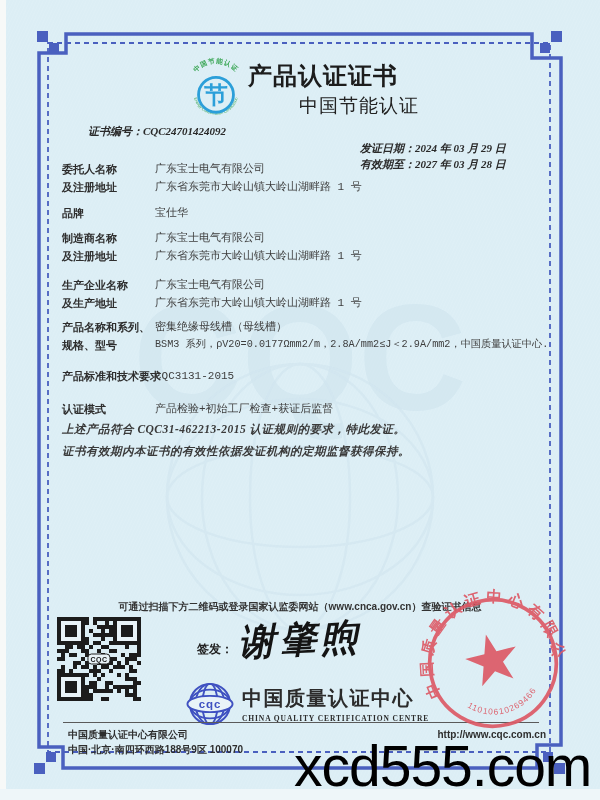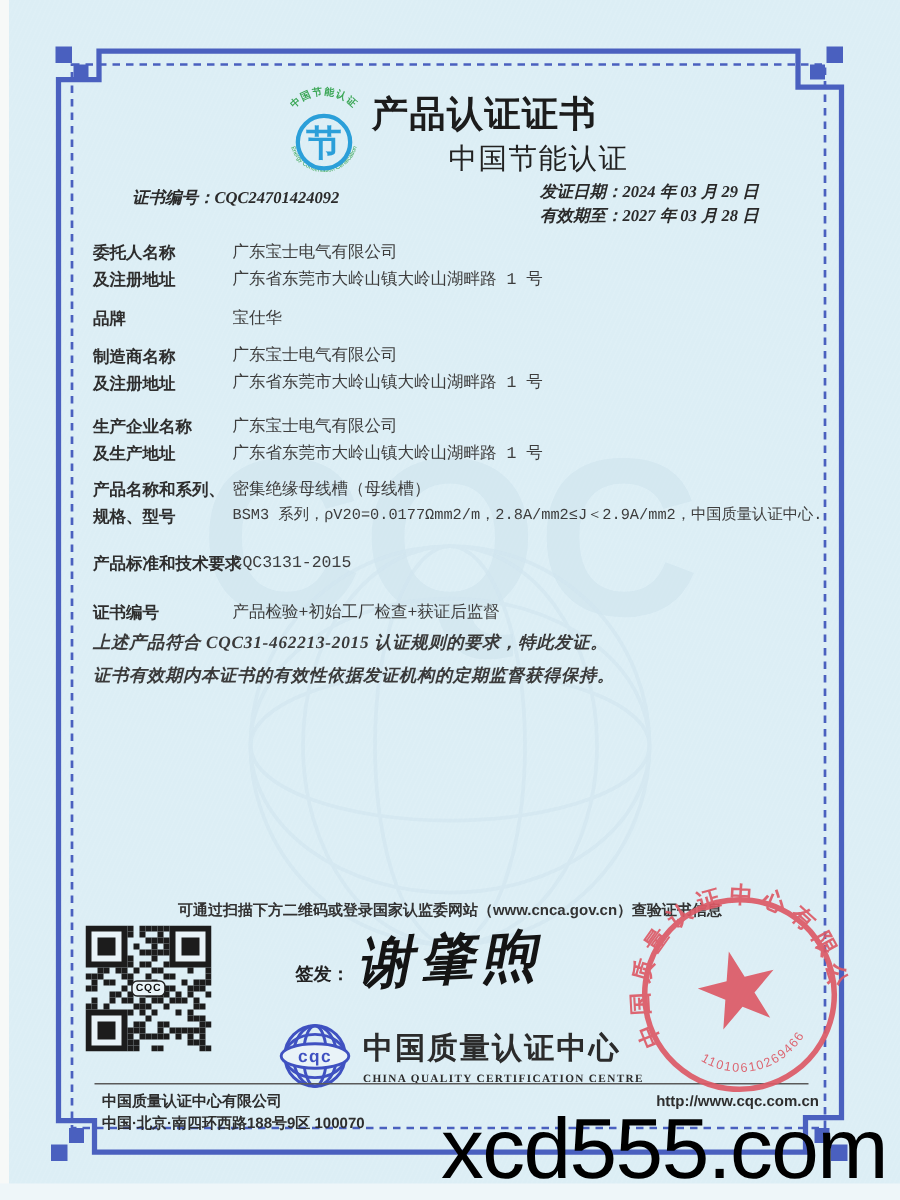--- a/index.html
+++ b/index.html
@@ -18,21 +18,21 @@
 
   .layer { position:absolute; inset:0; z-index:2; }
 
   
   .logo-box { left:183px; top:56px; width:66px; height:70px; }
   .title { left:0; top:60px; width:528px; padding-left:118px; text-align:center; font-size:24px; font-weight:bold; color:#1c1c1c; letter-spacing:1px; }
   .subtitle { left:0; top:93px; width:600px; padding-left:118px; text-align:center; font-size:19px; color:#222; letter-spacing:1px; }
 
   .kaiti { font-family:"Liberation Serif","DejaVu Serif",serif; font-style:italic; }
   .certno { left:88px; top:124px; font-size:11px; font-weight:bold; color:#2a2a2a; }
-  .dates { left:360px; top:120px; font-size:11px; font-weight:bold; color:#2a2a2a; line-height:16px; }
+  .dates { left:360px; top:140px; font-size:11px; font-weight:bold; color:#2a2a2a; line-height:16px; }
 
   
   .frow { position:absolute; left:62px; width:486px; }
   .flabel { position:absolute; left:0; top:0; width:125px; font-size:11px; font-weight:bold; color:#2e2e2e; line-height:18px; }
   .fval { position:absolute; left:93px; top:0; width:393px; font-size:11px; color:#3d3d3d; line-height:18px; white-space:nowrap;font-family:Liberation Mono, monospace; }
   .val-sm { font-size:10.2px; }
 
   .statement { left:62px; top:418px; width:480px; font-size:11.5px; color:#3a3a3a; line-height:22px; font-weight:bold; letter-spacing:.5px; }
 
   .verify-note { left:0; top:600px; width:600px; text-align:center; font-size:10px; font-weight:600; color:#333; }
@@ -162,21 +162,21 @@
       <div class="fval">
           <div>密集绝缘母线槽（母线槽）</div>
           <div class="val-sm">BSM3 系列，ρV20=0.0177Ωmm2/m，2.8A/mm2≤J＜2.9A/mm2，中国质量认证中心.</div>
         </div>
     </div>
     <div class="frow" style="top:367px">
       <div class="flabel">产品标准和技术要求</div>
       <div class="fval">CQC3131-2015</div>
     </div>
     <div class="frow" style="top:400px">
-      <div class="flabel">证书编号</div>
+      <div class="flabel">认证模式</div>
       <div class="fval">产品检验+初始工厂检查+获证后监督</div>
     </div>
 
     <div class="abs statement kaiti">
       <div>上述产品符合 CQC31-462213-2015 认证规则的要求，特此发证。</div>
       <div>证书有效期内本证书的有效性依据发证机构的定期监督获得保持。</div>
     </div>
 
     <div class="abs verify-note">可通过扫描下方二维码或登录国家认监委网站（www.cnca.gov.cn）查验证书信息</div>
 

